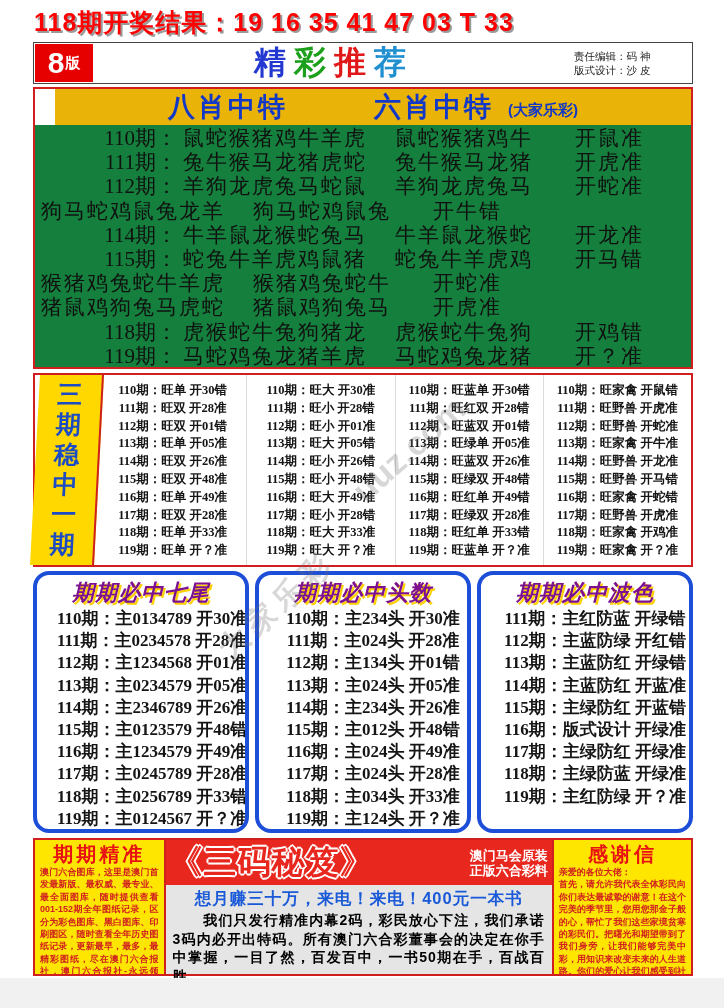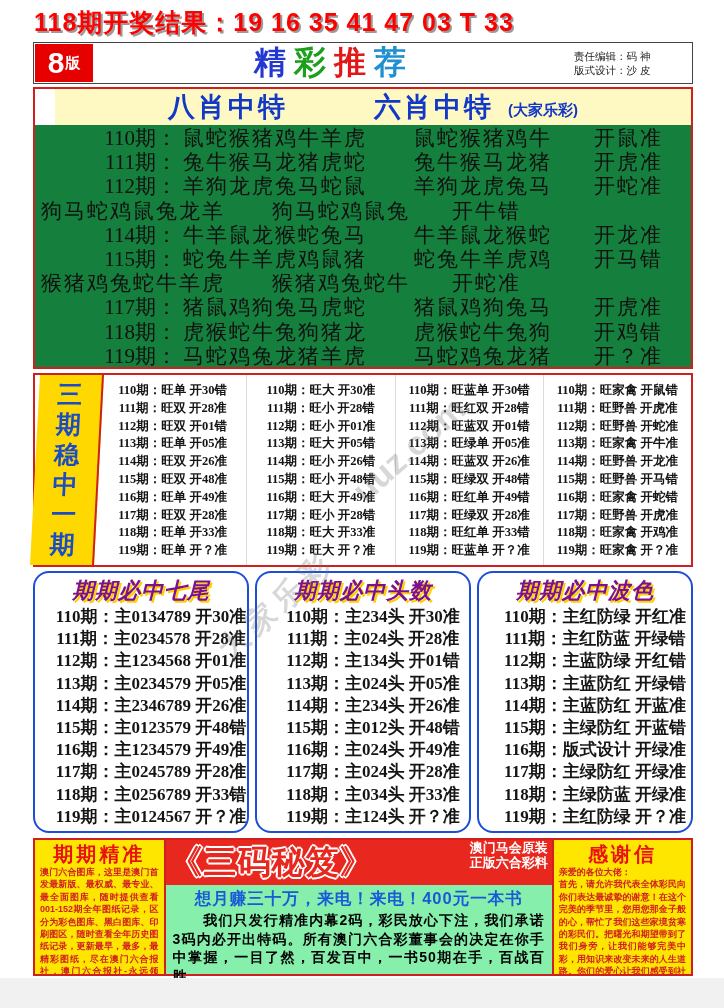--- a/index.html
+++ b/index.html
@@ -19,69 +19,69 @@
   .edition .num { font-size:30px; line-height:1; }
   .edition .suf { font-size:15px; margin-left:1px; }
   .htitle { flex:1; display:flex; align-items:center; justify-content:center;
             font-size:32px; font-weight:bold; letter-spacing:8px; font-family:"Liberation Serif", serif; }
   .credits { width:118px; display:flex; flex-direction:column; justify-content:center;
              font-size:10.5px; color:#222; line-height:14px; white-space:nowrap; }
 
   
   .zodiac-block { position:absolute; top:87px; left:33px; width:660px; height:282px;
                   border:2px solid #cf1f1f; }
-  .zband { height:36px; background:#fef9c3; display:flex; align-items:center; justify-content:center;
+  .zband { height:36px; background:#eab308; display:flex; align-items:center; justify-content:center;
            color:#1238c8; font-weight:bold;margin-left:20px; }
   .zband .zb-l { font-size:27px; letter-spacing:3px; }
   .zband .zb-r { font-size:27px; letter-spacing:3px; margin-left:86px; }
   .zband .zb-note { font-size:15px; margin-left:14px; margin-top:6px; }
   .zlist { height:242px; background:#15803d; padding-top:1px; }
   .zrow { display:flex; align-items:baseline; height:24.2px; font-family:"Liberation Serif", serif;
           font-size:21px; color:#101010; line-height:24.2px; }
   .zrow .zi { width:142px; text-align:right; }
   .zrow .z8 { width:212px; margin-left:6px; letter-spacing:2px; }
-  .zrow .z6 { width:164px; margin-left:19px; letter-spacing:2px; }
+  .zrow .z6 { width:164px; margin-left:0; letter-spacing:2px; }
   .zrow .zr { margin-left:16px; letter-spacing:2px; }
 
   
   .stable { position:absolute; top:373px; left:33px; width:660px; height:194px;
             border:2px solid #cf1f1f; background:#fff; display:flex; }
   .side-label { width:64px; background:#ffd800; border-right:2px solid #cf1f1f;
                 display:flex; flex-direction:column; align-items:center; justify-content:center;
                 color:#1c4cc4; font-weight:bold; font-size:25px; line-height:30px;
                 font-family:"Liberation Serif", serif; transform:skewX(-3deg); }
   .scols { flex:1; display:flex; }
   .scol { flex:1; padding-top:7px; text-align:center; }
   .scol + .scol { border-left:1px solid #dcdcdc; }
   .srow { font-family:"Liberation Serif", serif; font-weight:600; font-size:12.5px;
           color:#151515; line-height:17.8px; white-space:nowrap; }
 
   
   .boxes-row { position:absolute; top:571px; left:33px; width:660px; height:262px;
                display:flex; gap:6px; }
-  .pbox { flex:1; border:2px solid #1d4ed8; border-radius:16px; background:#fff;
+  .pbox { flex:1; border:4px solid #1d4ed8; border-radius:16px; background:#fff;
           text-align:center; padding-top:3px; overflow:hidden; }
   .pbox-title { font-size:22px; font-weight:bold; font-style:italic; color:#7c1090;
                 letter-spacing:1px; text-shadow:2px 2px 0 #ffd000; height:30px;
                 font-family:"Liberation Serif", serif; }
   .prow { font-family:"Liberation Serif", serif; font-weight:600; font-size:17px;
           color:#151515; line-height:22.2px; white-space:nowrap;padding-left:20px; }
 
   
   .bottom-strip { position:absolute; top:838px; left:33px; width:660px; height:138px;
-                  border:2px solid #cf1f1f; display:flex; background:#86efac; }
+                  border:2px solid #cf1f1f; display:flex; background:#e5e5e5; }
   .bcell-y { background:#ffe600; padding:2px 5px; }
   .b-left { width:150px; border-right:2px solid #cf1f1f; }
   .b-right { width:160px; border-left:2px solid #cf1f1f; }
   .by-title { color:#e81212; font-size:20px; font-weight:bold; text-align:center;
               letter-spacing:3px; line-height:24px; }
   .by-body { color:#d02020; font-size:9px; line-height:12.4px; font-weight:600;
              text-align:justify; white-space:pre-line; }
   .b-mid { flex:1; display:flex; flex-direction:column; }
-  .mid-band { background:#e8281e; height:46px; display:flex; padding:0 4px; }
+  .mid-band { background:#e8281e; height:46px; display:flex; align-items:center; padding:0 4px; }
   .band-title { font-size:33px; font-weight:bold; color:#e8281e; white-space:nowrap;
                 font-family:"Liberation Serif", serif; letter-spacing:1px;
                 text-shadow:-2px 0 #fff, 2px 0 #fff, 0 -2px #fff, 0 2px #fff,
                             -1px -1px #fff, 1px 1px #fff, -1px 1px #fff, 1px -1px #fff; }
   .band-right { margin-left:auto; color:#fff; font-size:13px; font-weight:bold;
                 line-height:15px; text-align:left; white-space:nowrap; }
   .mid-blue { color:#1a5ad8; font-weight:bold; font-size:16.5px; text-align:center;
               margin-top:3px; letter-spacing:1px; white-space:nowrap; }
   .mid-body { color:#000; font-weight:bold; font-size:14px; line-height:18.5px;
               padding:1px 7px 0 7px; text-align:justify; text-indent:2.2em; letter-spacing:1px; }
@@ -172,21 +172,20 @@
           <span class="zr">开马错</span>
         </div>
 
         <div class="zrow">
           <span class="z8">猴猪鸡兔蛇牛羊虎</span>
           <span class="z6">猴猪鸡兔蛇牛</span>
           <span class="zr">开蛇准</span>
         </div>
 
         <div class="zrow">
-          <span class="zi">117期：</span>
           <span class="z8">猪鼠鸡狗兔马虎蛇</span>
           <span class="z6">猪鼠鸡狗兔马</span>
           <span class="zr">开虎准</span>
         </div>
 
         <div class="zrow">
           <span class="zi">118期：</span>
           <span class="z8">虎猴蛇牛兔狗猪龙</span>
           <span class="z6">虎猴蛇牛兔狗</span>
           <span class="zr">开鸡错</span>
@@ -297,21 +296,20 @@
           <div class="prow">116期：主024头 开49准</div>
           <div class="prow">117期：主024头 开28准</div>
           <div class="prow">118期：主034头 开33准</div>
           <div class="prow">119期：主124头 开？准</div>
         </div>
     </div>
     <div class="pbox">
       <div class="pbox-title">期期必中波色</div>
       <div>
 
-      <div class="prow">110期：主红防绿 开红准</div>
           <div class="prow">111期：主红防蓝 开绿错</div>
           <div class="prow">112期：主蓝防绿 开红错</div>
           <div class="prow">113期：主蓝防红 开绿错</div>
           <div class="prow">114期：主蓝防红 开蓝准</div>
           <div class="prow">115期：主绿防红 开蓝错</div>
           <div class="prow">116期：版式设计 开绿准</div>
           <div class="prow">117期：主绿防红 开绿准</div>
           <div class="prow">118期：主绿防蓝 开绿准</div>
           <div class="prow">119期：主红防绿 开？准</div>
         </div>

